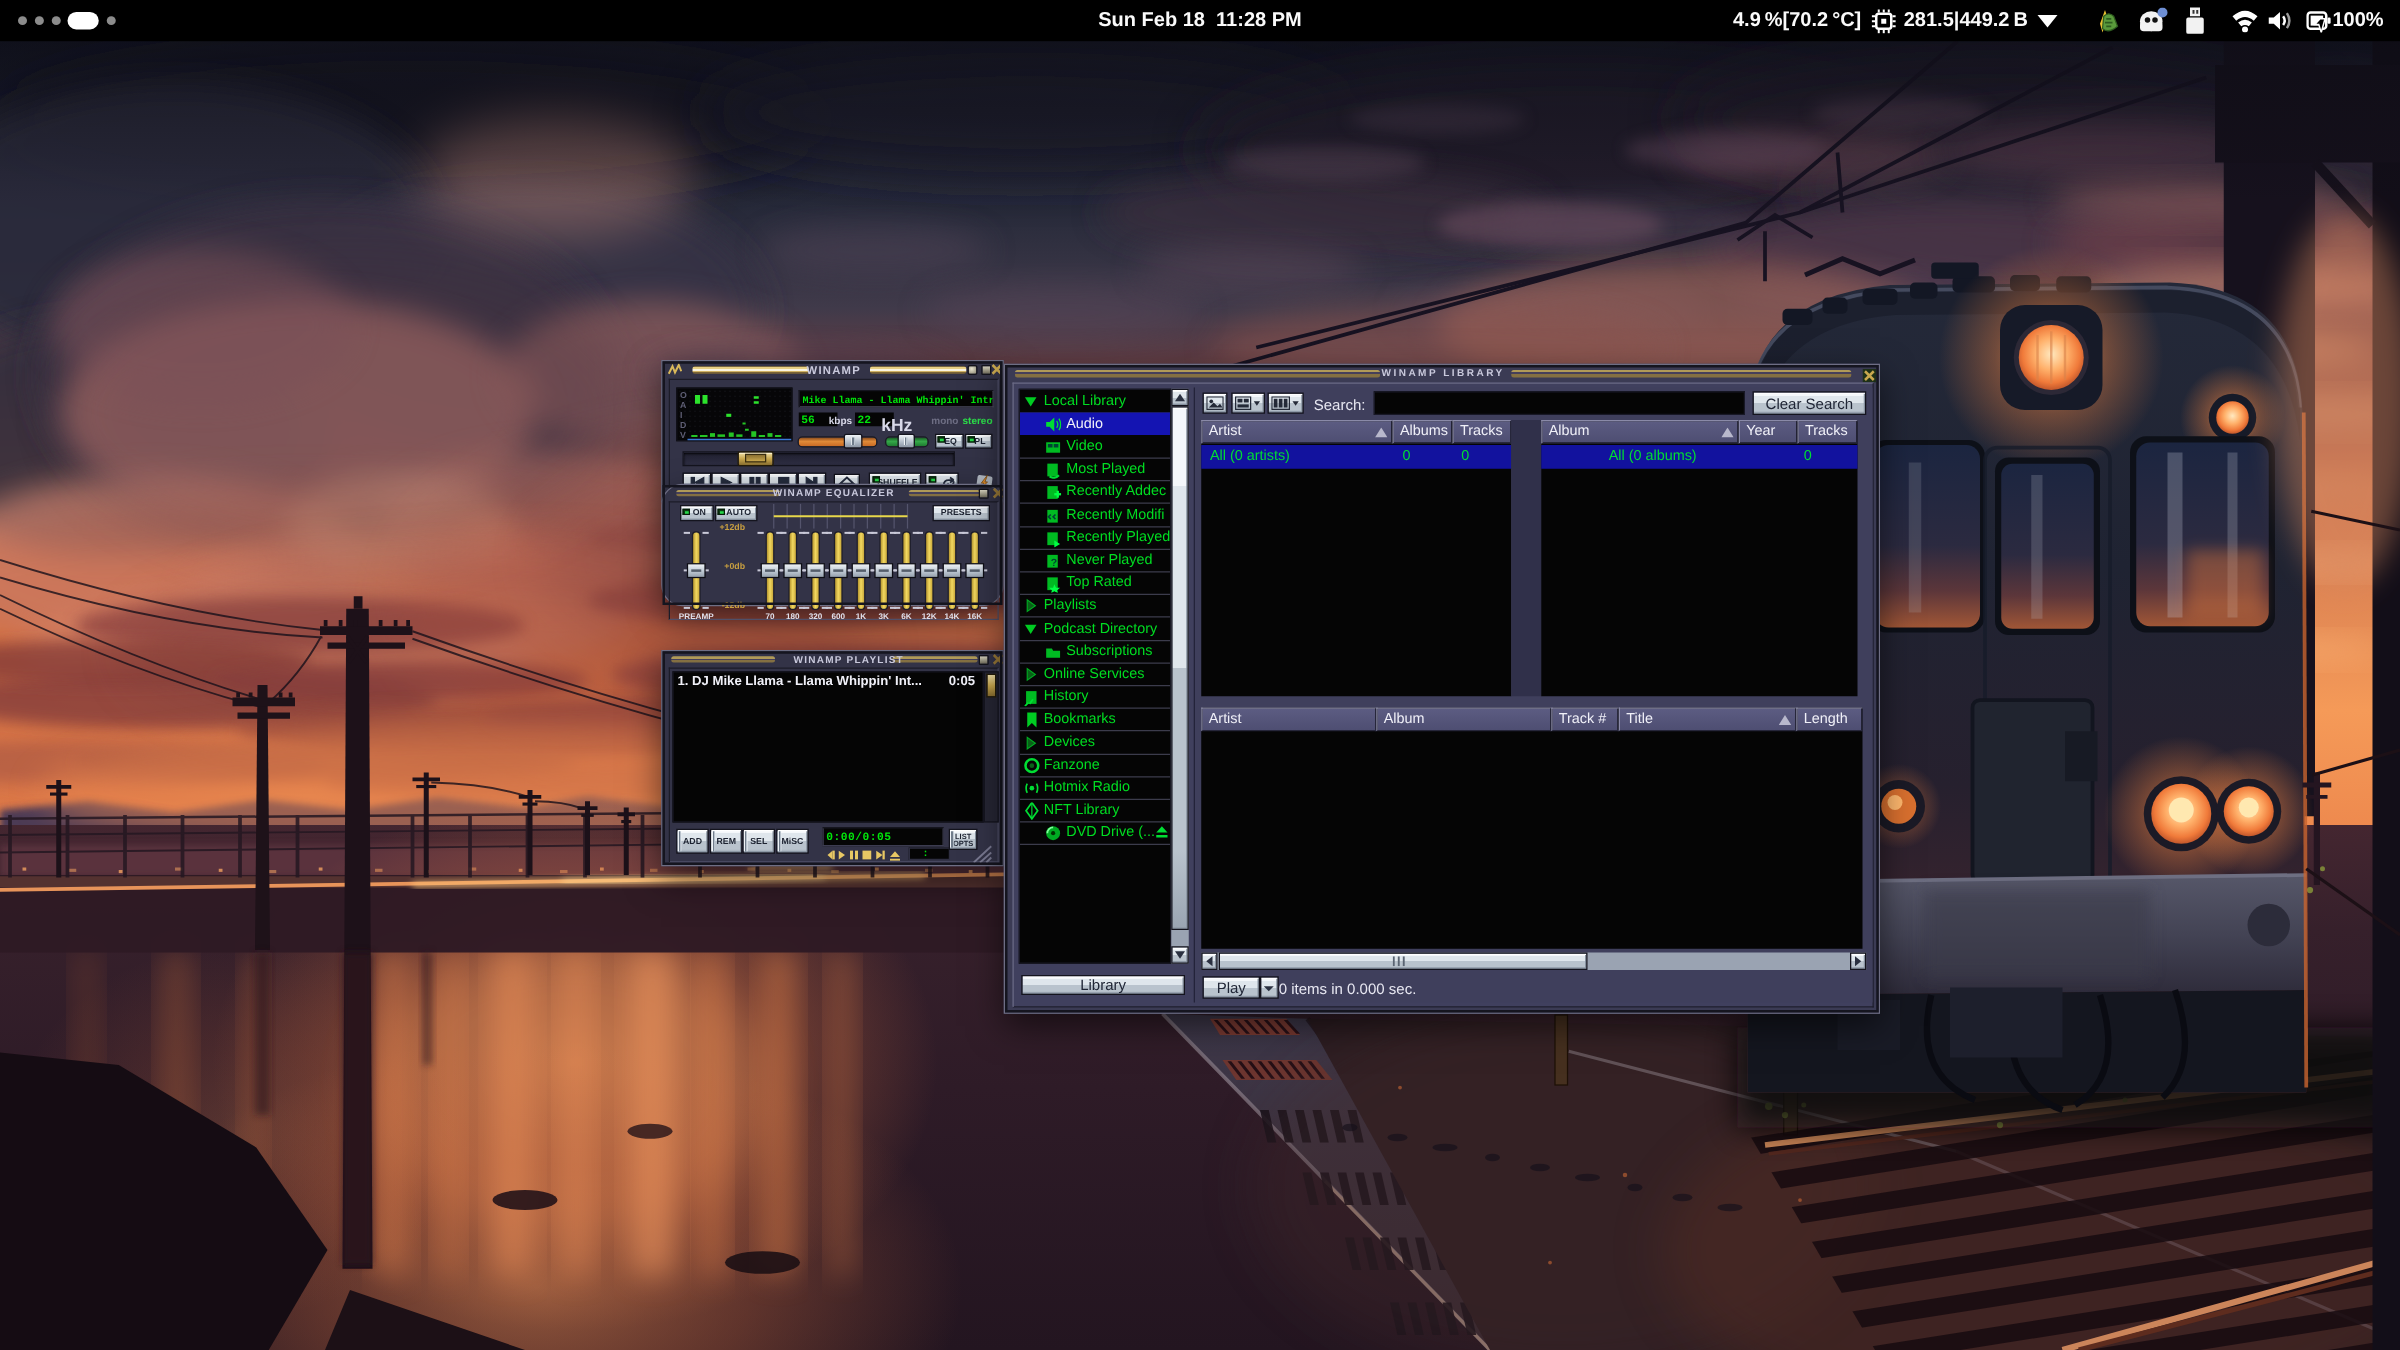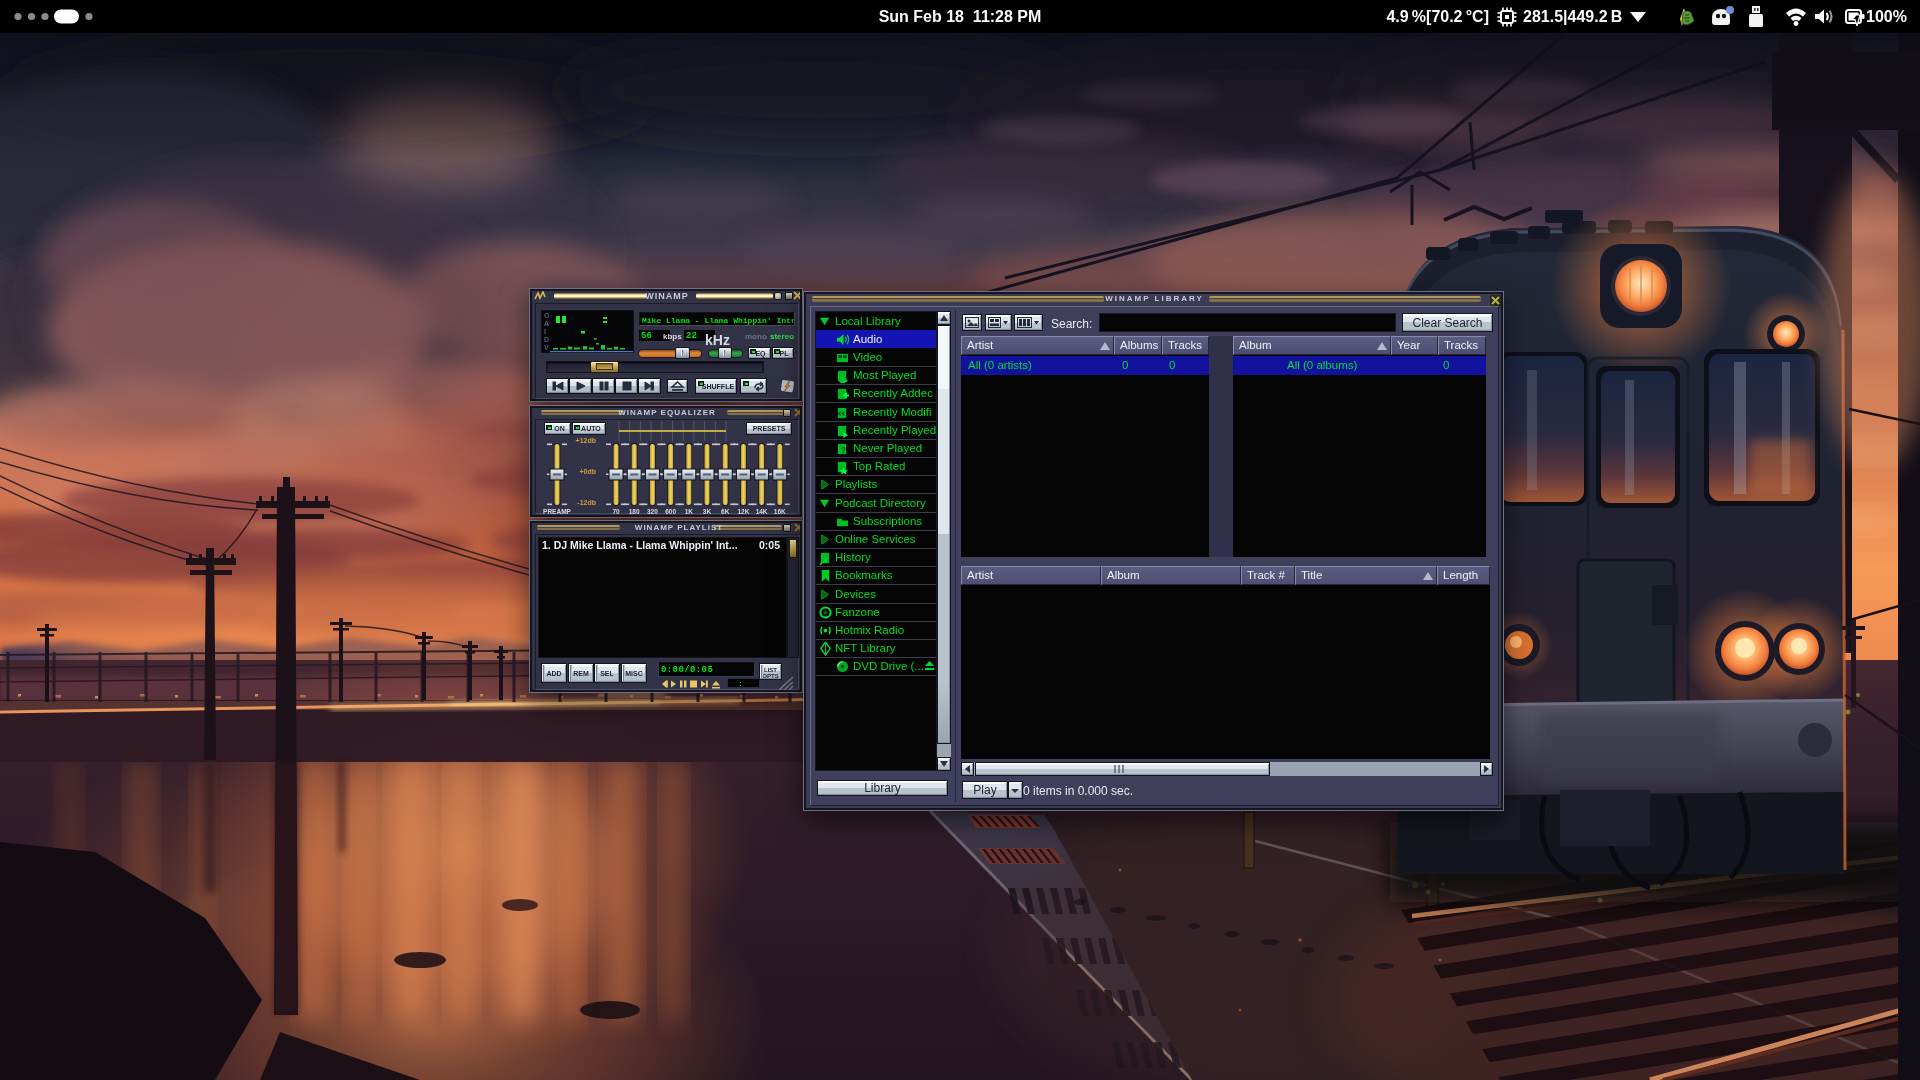--- a/index.html
+++ b/index.html
@@ -672,21 +672,21 @@
     <div class="sbtn" style="left:210px;top:89px;width:27px;height:16px;"></div>
     <div class="led" style="left:213px;top:92px;width:6px;height:5px;"></div>
     <svg class="abs" style="left:222px;top:91px" width="14" height="12">
       <path d="M3,8 Q3,4 7,4 L11,4 M11,4 L8,2 M11,4 L8,6 M11,5 Q11,9 7,9 L4,9 M4,9 L7,7 M4,9 L7,11" stroke="#252c3e" stroke-width="1.4" fill="none"></path>
     </svg>
     <svg class="abs" style="left:250px;top:90px" width="15" height="14" viewBox="0 0 15 14">
       <rect x="1.5" y="1.5" width="12" height="11" rx="1.5" fill="#b8bfc9" transform="rotate(8 7 7)"></rect>
       <path d="M10,1 L5,7.5 L7,7.5 L4,13 L10,6.5 L8,6.5 Z" fill="#e8922e" stroke="#7a4a10" stroke-width="0.6"></path>
     </svg>
   </div>
-<div class="wawin" style="left:529px;top:405px;width:274px;height:113px;">
+<div class="wawin" style="left:529px;top:387px;width:274px;height:98px;border-radius:17px;">
     <div class="inbev"></div>
     <div class="gold2" style="left:11px;top:4px;width:83px;"></div>
     <div class="gold2" style="left:197px;top:4px;width:57px;"></div>
     <div class="ttxt" style="left:0;top:1.5px;width:274px;text-align:center;font-size:8px;">WINAMP EQUALIZER</div>
     <div class="abs" style="left:253px;top:3px;width:8px;height:8px;background:linear-gradient(180deg,#d8d4c0,#6e6a58);border:1px solid #14141c;border-radius:1px;"></div>
     <svg class="abs" style="left:264px;top:2px" width="9" height="9">
       <path d="M1,1 L8,8 M8,1 L1,8" stroke="#9a7a38" stroke-width="2"></path>
     </svg>
     <div class="abs" style="left:5px;top:13px;width:264px;height:95px;border:1px solid #1c1c28;border-bottom-color:#50506a;border-right-color:#50506a;"></div>
     <div class="sbtn" style="left:14px;top:16px;width:27px;height:13px;font-size:7px;line-height:12px;">&nbsp;&nbsp;ON</div>

